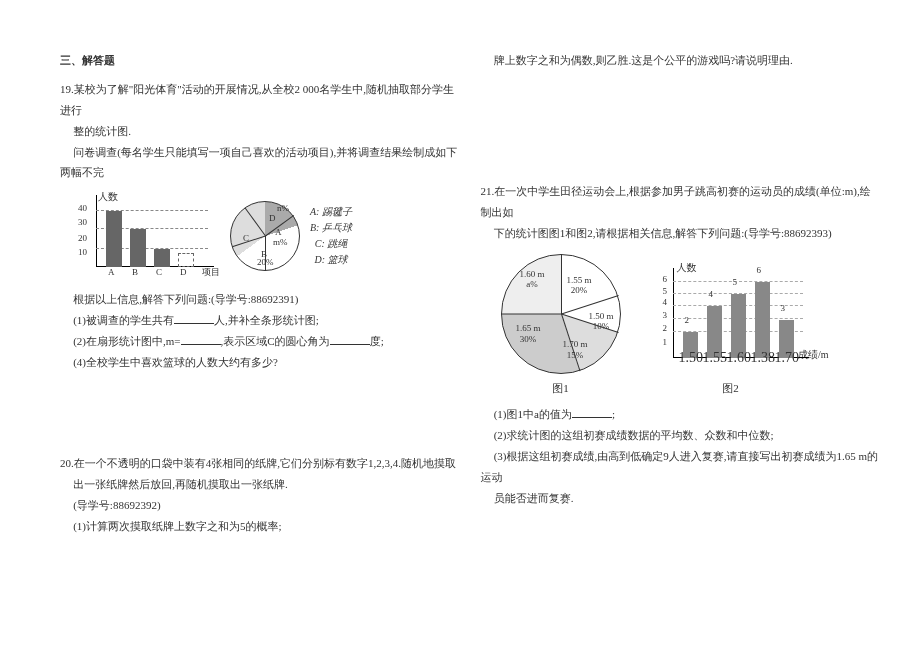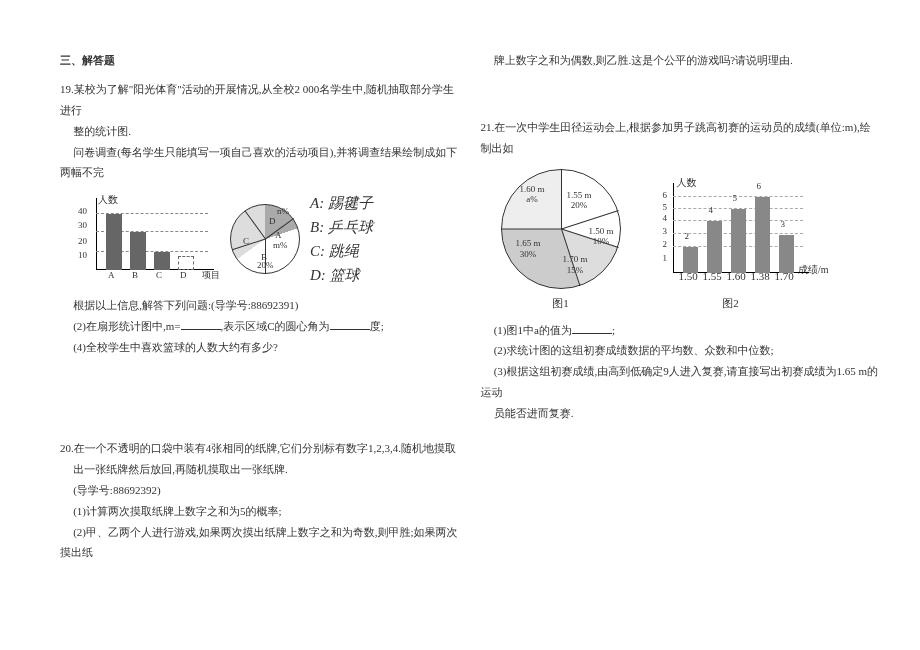--- a/index.html
+++ b/index.html
@@ -33,40 +33,40 @@
     .bar19 .bA { left: 36px; height: 56px; }
     .bar19 .bB { left: 60px; height: 38px; }
     .bar19 .bC { left: 84px; height: 18px; }
     .bar19 .bD { left: 108px; height: 14px; border: 1px dashed #666; background: transparent; }
     .bar19 .xlabel { position: absolute; bottom: 0; font-size: 9px; }
     
     
     .pie19 { width: 70px; height: 70px; border-radius: 50%; position: relative; background: conic-gradient(#aaa 0deg 72deg, #fff 72deg 144deg, #fff 144deg 234deg, #ddd 234deg 360deg); border: 1px solid #333; }
     .pie19 .lbl { position: absolute; font-size: 9px; }
     
-    .legend19 { font-size: 15px; line-height: 1.6; font-style: italic; }
+    .legend19 { font-size: 10px; line-height: 1.6; font-style: italic; text-align: center; }
     
     
     .chart21 { display: flex; align-items: flex-end; gap: 30px; margin: 10px 0 6px 20px; }
     .pie21-wrap { text-align: center; }
     .pie21 { width: 120px; height: 120px; border-radius: 50%; position: relative; background: conic-gradient(#fff 0 72deg, #fff 72deg 108deg, #ddd 108deg 162deg, #ccc 162deg 270deg, #eee 270deg 360deg); border: 1px solid #333; }
     .pie21 .lbl { position: absolute; font-size: 9px; text-align: center; line-height: 1.2; }
     .caption { text-align: center; font-size: 11px; margin-top: 4px; }
     
     
     .bar21-wrap { text-align: center; }
     .bar21 { width: 160px; height: 110px; position: relative; }
     .bar21 .axis { position: absolute; left: 22px; bottom: 16px; width: 136px; height: 90px; border-left: 1px solid #000; border-bottom: 1px solid #000; }
     .bar21 .ylabel { position: absolute; left: 26px; top: -6px; font-size: 10px; }
     .bar21 .xlabel-axis { position: absolute; right: -18px; bottom: 10px; font-size: 10px; }
     .bar21 .ytick { position: absolute; left: 12px; font-size: 9px; transform: translateY(6px); }
     .bar21 .dash { position: absolute; left: 22px; border-top: 1px dashed #aaa; width: 130px; }
     .bar21 .bar { position: absolute; bottom: 16px; width: 15px; background: #888; }
     .bar21 .vlbl { position: absolute; font-size: 9px; transform: translateX(-2px); }
-    .bar21 .xtick { position: absolute; bottom: 2px; font-size: 11px; }
+    .bar21 .xtick { position: absolute; bottom: 2px; font-size: 14px; }
     
   </style>
 </head>
 <body>
 
 <div class="columns">
 
   <div class="col">
     <div class="section-title">三、解答题</div>
 
@@ -117,39 +117,42 @@
         <div class="legend19">
           <div>A: 踢毽子</div>
           <div>B: 乒乓球</div>
           <div>C: 跳绳</div>
           <div>D: 篮球</div>
         </div>
       </div>
 
       <div class="indent">根据以上信息,解答下列问题:(导学号:88692391)</div>
       <div class="indent">
+        <span>(1)被调查的学生共有</span><span class="blank"></span><span>人,并补全条形统计图;</span>
+      </div>
+      <div class="indent">
         <span>(2)在扇形统计图中,m=</span><span class="blank"></span><span>,表示区域C的圆心角为</span><span class="blank"></span><span>度;</span>
       </div>
       <div class="indent">(4)全校学生中喜欢篮球的人数大约有多少?</div>
     </div>
 
     <div class="problem" style="margin-top:80px">
       <div>20.在一个不透明的口袋中装有4张相同的纸牌,它们分别标有数字1,2,3,4.随机地摸取</div>
       <div class="indent">出一张纸牌然后放回,再随机摸取出一张纸牌.</div>
       <div class="indent">(导学号:88692392)</div>
       <div class="indent">(1)计算两次摸取纸牌上数字之和为5的概率;</div>
-      <div class="indent">(2)甲、乙两个人进行游戏,如果两次摸出纸牌上数字之和为奇数,则甲胜;如果两次摸出纸</div>
     </div>
   </div>
 
   <div class="col">
     <div class="indent">牌上数字之和为偶数,则乙胜.这是个公平的游戏吗?请说明理由.</div>
 
-    <div class="problem" style="margin-top:46px">
+    <div class="problem" style="margin-top:110px">
       <div>21.在一次中学生田径运动会上,根据参加男子跳高初赛的运动员的成绩(单位:m),绘制出如</div>
+      <div class="indent">下的统计图图1和图2,请根据相关信息,解答下列问题:(导学号:88692393)</div>
 
       <div class="chart21">
         <div class="pie21-wrap">
           <div class="pie21">
             <div class="lbl" style="top:20px;right:28px">
               <span>1.55 m</span><br><span>20%</span>
             </div>
             <div class="lbl" style="top:56px;right:6px">
               <span>1.50 m</span><br><span>10%</span>
             </div>

